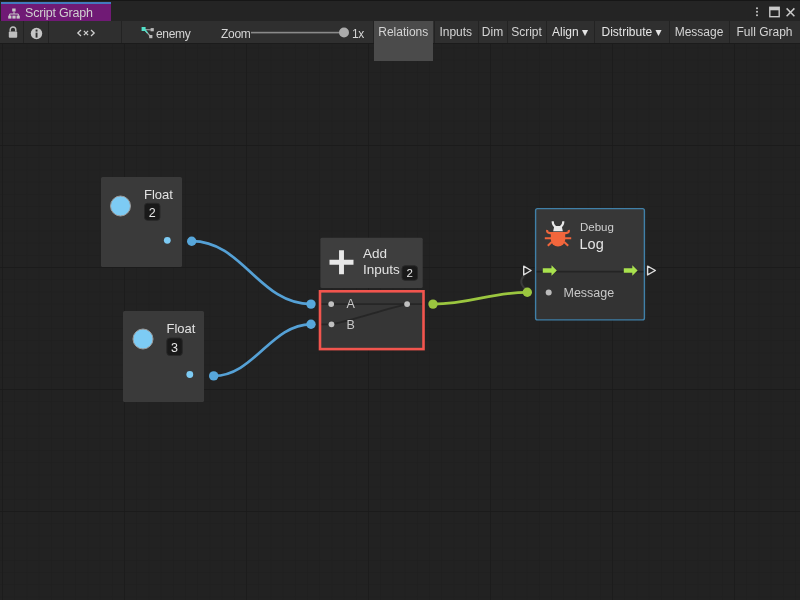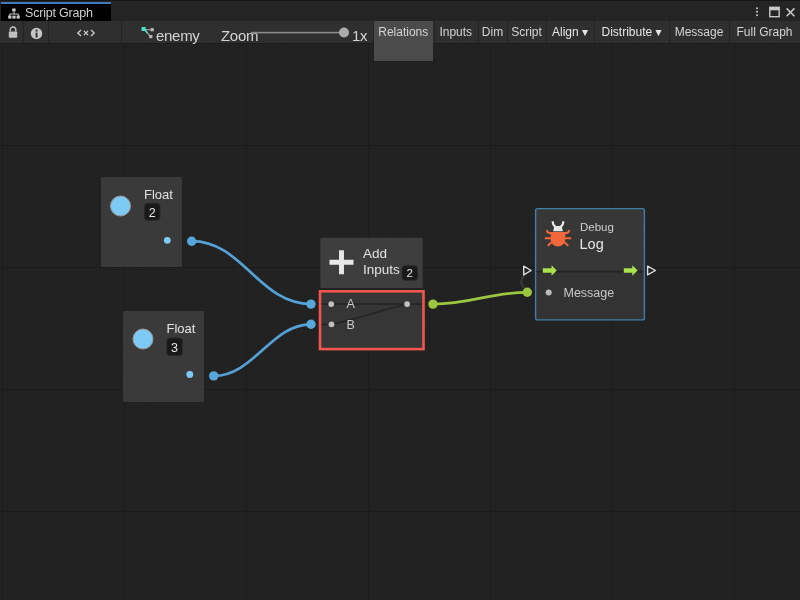--- a/index.html
+++ b/index.html
@@ -2,27 +2,27 @@
 <html><head>
 <meta charset="utf-8">
 <style>
   html,body{margin:0;padding:0;background:#212121;}
   *{box-sizing:border-box;}
   #app{position:relative;width:800px;height:600px;overflow:hidden;background:#222222;
        font-family:"Liberation Sans",sans-serif;-webkit-font-smoothing:antialiased;}
   .abs{position:absolute;}
   
   #tabbar{position:absolute;left:0;top:0;width:800px;height:21px;background:#242424;border-top:1px solid #161616;}
-  #tab{position:absolute;left:1px;top:1px;width:110px;height:20px;background:#000000;}
+  #tab{position:absolute;left:1px;top:1px;width:110px;height:20px;background:#701a75;}
   #tab .blue{position:absolute;left:0;top:0;width:110px;height:2px;background:#4379BE;}
   #tab .label{position:absolute;left:24px;top:4px;font-size:12.5px;color:#d0d0d0;letter-spacing:-0.2px;}
   
   #toolbar{position:absolute;left:0;top:21px;width:800px;height:23px;background:#2F2F2F;border-bottom:1px solid #1b1b1b;}
   .sep{position:absolute;top:0;width:1px;height:22px;background:#232323;}
-  .tbtxt{position:absolute;top:6px;font-size:15px;color:#d4d4d4;letter-spacing:-0.3px;}
+  .tbtxt{position:absolute;top:6px;font-size:12px;color:#d4d4d4;letter-spacing:-0.3px;}
   .tbbtn{position:absolute;top:0;height:40px;font-size:12px;color:#d4d4d4;text-align:center;line-height:22px;}
   .dis{color:#e5e5e5;}
 </style>
 </head>
 <body>
 <div id="app">
 
   <svg class="abs" style="left:0;top:0" width="800" height="600" viewBox="0 0 800 600">
     <defs>
       <pattern id="gmin" width="12.2" height="12.2" patternUnits="userSpaceOnUse" patternTransform="translate(2,23)">

